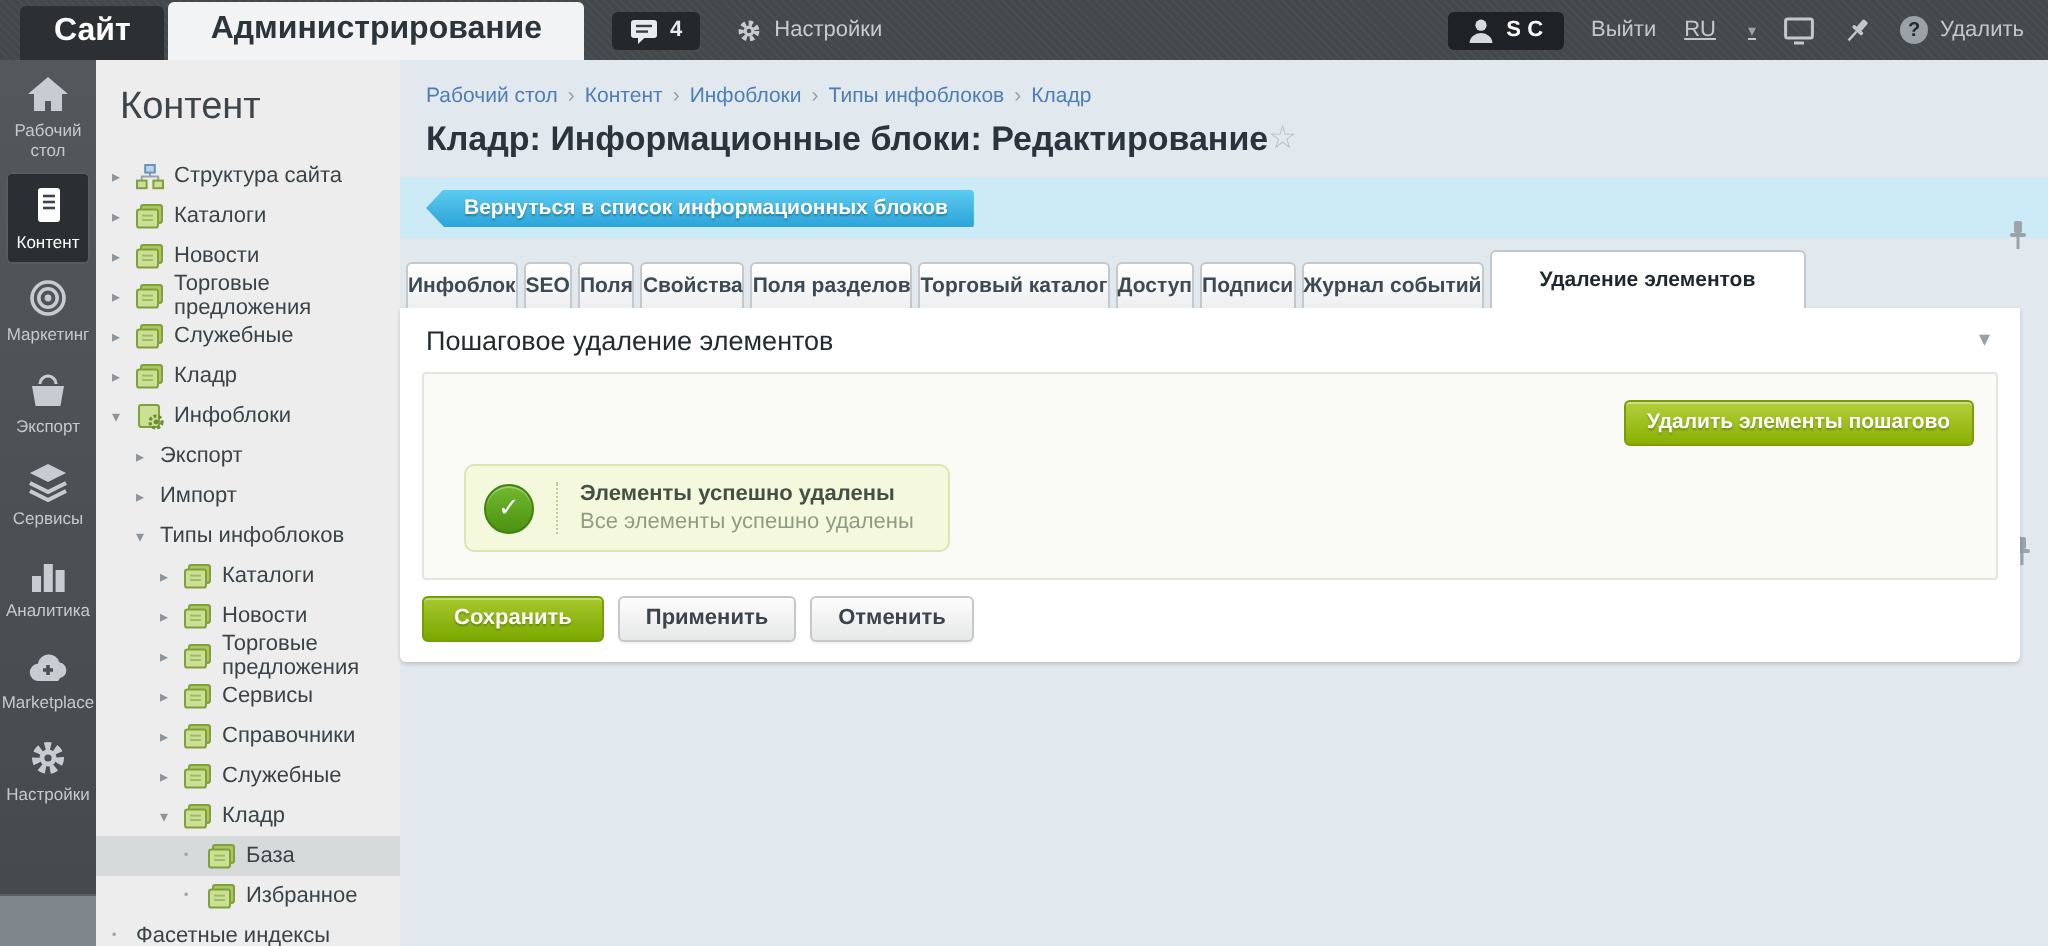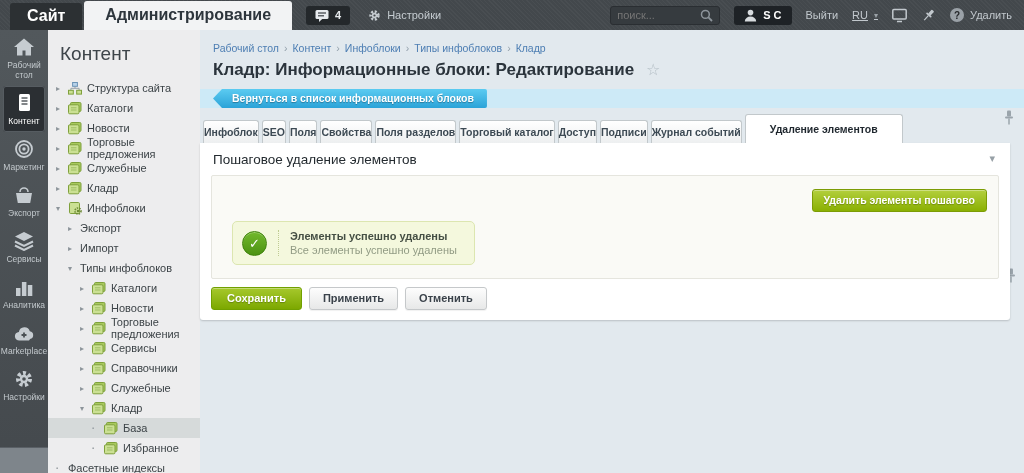--- a/index.html
+++ b/index.html
@@ -24,21 +24,21 @@
   .tb-right { margin-left:auto; display:flex; align-items:center; gap:14px; padding-right:12px; color:#c2c8cd; }
   .tb-search { display:flex; align-items:center; background:#363b3f; border:1px solid #2a2e32;
     border-radius:3px; height:19px; width:110px; padding:0 6px; }
   .tb-search input { flex:1; min-width:0; background:transparent; border:none; outline:none;
     color:#aeb5bb; font-size:11px; font-family:inherit; }
   .tb-search .sico { width:13px; height:13px; color:#8d949b; cursor:pointer; }
   .tb-user { display:flex; align-items:center; gap:6px; background:#1e2226; border-radius:3px;
     padding:3px 10px; color:#fff; font-size:11px; font-weight:bold; cursor:pointer; }
   .tb-user .uico { width:13px; height:13px; color:#d7dbde; }
   .tb-link { font-size:11px; cursor:pointer; }
-  .tb-lang { font-size:11px; cursor:pointer; display:flex; align-items:center; gap:6px;text-decoration:underline; }
+  .tb-lang { font-size:11px; cursor:pointer; display:flex; align-items:center; gap:16px;text-decoration:underline; }
   .tb-lang .caret { font-size:8px; color:#9aa1a7; }
   .tb-mon, .tb-pin { width:15px; height:15px; color:#c2c8cd; cursor:pointer; display:inline-block; }
   .tb-help { display:flex; align-items:center; gap:6px; font-size:11px; cursor:pointer; }
   .q-circle { width:14px; height:14px; border-radius:50%; background:#9aa1a7; color:#26292c;
     font-size:10px; font-weight:bold; display:flex; align-items:center; justify-content:center; }
 
   
   .rail { position:absolute; top:30px; left:0; bottom:0; width:48px;
     background:linear-gradient(#52585c,#44494d); z-index:10; }
   .rail-item { display:flex; flex-direction:column; align-items:center; gap:3px;
@@ -60,24 +60,24 @@
   .tree-item .mk.mk-bullet { font-size:6px; color:#9aa0a5; }
   .tree-item .tico { width:14px; height:13px; flex:0 0 14px; margin-right:5px; }
   .lvl1 { padding-left:8px; } .lvl2 { padding-left:20px; }
   .lvl3 { padding-left:32px; } .lvl4 { padding-left:44px; }
 
   
   .main { position:absolute; top:30px; left:200px; right:0; bottom:0; background:#e2e9ee; }
   .crumbs { padding:12px 0 0 13px; font-size:10.5px; }
   .crumb { color:#4d7eb3; cursor:pointer; }
   .crumb-sep { color:#93a0ab; margin:0 5px; }
-  .title-row { display:flex; align-items:center; gap:12px; padding:6px 0 0 13px; }
+  .title-row { display:flex; align-items:center; gap:0; padding:6px 0 0 13px; }
   .title-row h1 { font-size:17px; font-weight:bold; color:#2b343c; }
   .star { color:#b6c0c7; font-size:16px; cursor:pointer; line-height:1; }
-  .blue-band { margin-top:9px; height:19px; background:#cdeaf7; display:flex; align-items:center; padding-left:13px; }
+  .blue-band { margin-top:9px; height:30px; background:#cdeaf7; display:flex; align-items:center; padding-left:13px; }
   .btn-return { border:none; cursor:pointer; font-family:inherit; color:#fff; font-weight:bold;
     font-size:10.5px; padding:3px 13px 4px 19px; background:linear-gradient(#5bcbf1,#2ba3d8);
     text-shadow:0 1px 1px rgba(0,0,0,.3); border-radius:2px;
     clip-path:polygon(9px 0, 100% 0, 100% 100%, 9px 100%, 0 50%); }
   .tabs { display:flex; align-items:flex-end; gap:3px; margin:6px 0 0 3px; position:relative; z-index:2; }
   .tab { background:linear-gradient(#ffffff,#edeff0); border:1px solid #c2c8cb; border-bottom:none;
     border-radius:3px 3px 0 0; padding:5px 0; font-size:10.5px; font-weight:bold; color:#3d4a54; cursor:pointer; }
   .tab.active { background:#fff; padding:8px 24px; color:#1f272e; }
   .panel { margin-right:14px; background:#fff; border-radius:0 0 3px 3px;
     box-shadow:0 1px 2px rgba(0,0,0,.18); position:relative; z-index:1; }
@@ -137,29 +137,20 @@
     <span class="tb-gear">
       <svg width="100%" height="100%" viewBox="0 0 14 14">
           <circle cx="7" cy="7" r="4.2" fill="none" stroke="currentColor" stroke-width="2.8" stroke-dasharray="2.2 1.7"></circle>
           <circle cx="7" cy="7" r="2.9" fill="currentColor"></circle>
           <circle cx="7" cy="7" r="1.2" fill="#43484c"></circle>
         </svg>
     </span>
     <span>Настройки</span>
   </div>
   <div class="tb-right">
-    <div class="tb-search">
-      <input placeholder="поиск..." style="">
-      <span class="sico">
-        <svg width="100%" height="100%" viewBox="0 0 13 13">
-            <circle cx="5.4" cy="5.4" r="3.9" fill="none" stroke="currentColor" stroke-width="1.5"></circle>
-            <line x1="8.4" y1="8.4" x2="12" y2="12" stroke="currentColor" stroke-width="1.8"></line>
-          </svg>
-      </span>
-    </div>
     <div class="tb-user">
       <span class="uico">
         <svg width="100%" height="100%" viewBox="0 0 13 13">
             <circle cx="6.5" cy="3.6" r="2.8" fill="currentColor"></circle>
             <path d="M0.8 12.5 a5.7 5 0 0 1 11.4 0 Z" fill="currentColor"></path>
           </svg>
       </span>
       <span>S C</span>
     </div>
     <span class="tb-link">Выйти</span>

